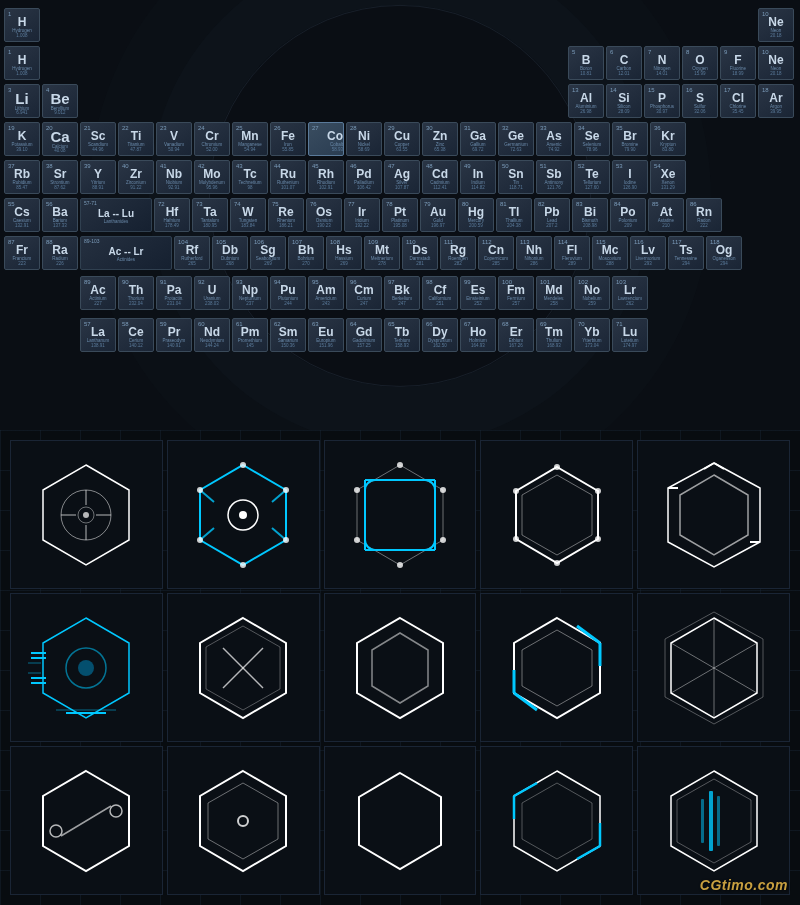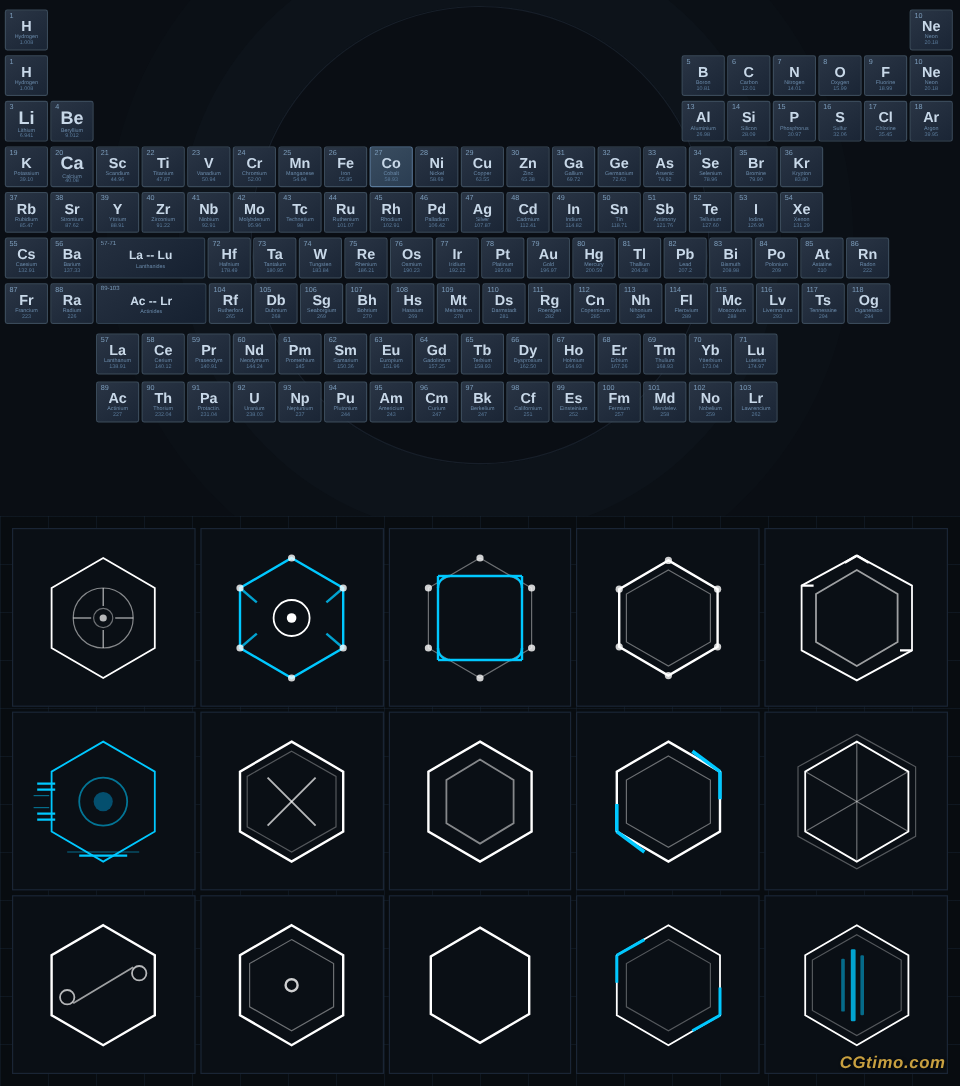--- a/index.html
+++ b/index.html
@@ -94,20 +94,21 @@
 
     .pt-cell .atomic-mass {
       font-size: 4.5px;
       color: #5a7a9a;
       line-height: 1;
     }
 
     .pt-cell.highlight {
       background: linear-gradient(145deg, #3a4d60, #2a3d52);
       border-color: #5a7a9a;
+      align-items: flex-end;
     }
 
     .pt-cell.large-sym .symbol {
       font-size: 15px;
     }
 
     .la-ac-section {
       margin-top: 4px;
     }
 
@@ -516,21 +517,21 @@
           <span class="symbol">Cs</span>
           <span class="element-name">Caesium</span>
           <span class="atomic-mass">132.91</span>
         </div>
       <div class="pt-cell">
           <span class="atomic-num">56</span>
           <span class="symbol">Ba</span>
           <span class="element-name">Barium</span>
           <span class="atomic-mass">137.33</span>
         </div>
-      <div class="pt-cell" style="background:linear-gradient(145deg,#253040,#152030);border-color:#304050;width:91px;">
+      <div class="pt-cell" style="background:linear-gradient(145deg,#253040,#152030);border-color:#304050;width:72px;">
           <span class="atomic-num" style="font-size:5px;">57-71</span>
           <span class="symbol" style="font-size:10px;">La -- Lu</span>
           <span class="element-name">Lanthanides</span>
         </div>
       <div class="pt-cell">
           <span class="atomic-num">72</span>
           <span class="symbol">Hf</span>
           <span class="element-name">Hafnium</span>
           <span class="atomic-mass">178.49</span>
         </div>
@@ -723,20 +724,113 @@
           <span class="atomic-mass">294</span>
         </div>
       <div class="pt-cell">
           <span class="atomic-num">118</span>
           <span class="symbol">Og</span>
           <span class="element-name">Oganesson</span>
           <span class="atomic-mass">294</span>
         </div>
     </div>
 
+    <div class="pt-row la-ac-section" style="padding-left:76px;">
+      <div class="pt-cell">
+          <span class="atomic-num">89</span>
+          <span class="symbol">Ac</span>
+          <span class="element-name">Actinium</span>
+          <span class="atomic-mass">227</span>
+        </div>
+      <div class="pt-cell">
+          <span class="atomic-num">90</span>
+          <span class="symbol">Th</span>
+          <span class="element-name">Thorium</span>
+          <span class="atomic-mass">232.04</span>
+        </div>
+      <div class="pt-cell">
+          <span class="atomic-num">91</span>
+          <span class="symbol">Pa</span>
+          <span class="element-name">Protactin.</span>
+          <span class="atomic-mass">231.04</span>
+        </div>
+      <div class="pt-cell">
+          <span class="atomic-num">92</span>
+          <span class="symbol">U</span>
+          <span class="element-name">Uranium</span>
+          <span class="atomic-mass">238.03</span>
+        </div>
+      <div class="pt-cell">
+          <span class="atomic-num">93</span>
+          <span class="symbol">Np</span>
+          <span class="element-name">Neptunium</span>
+          <span class="atomic-mass">237</span>
+        </div>
+      <div class="pt-cell">
+          <span class="atomic-num">94</span>
+          <span class="symbol">Pu</span>
+          <span class="element-name">Plutonium</span>
+          <span class="atomic-mass">244</span>
+        </div>
+      <div class="pt-cell">
+          <span class="atomic-num">95</span>
+          <span class="symbol">Am</span>
+          <span class="element-name">Americium</span>
+          <span class="atomic-mass">243</span>
+        </div>
+      <div class="pt-cell">
+          <span class="atomic-num">96</span>
+          <span class="symbol">Cm</span>
+          <span class="element-name">Curium</span>
+          <span class="atomic-mass">247</span>
+        </div>
+      <div class="pt-cell">
+          <span class="atomic-num">97</span>
+          <span class="symbol">Bk</span>
+          <span class="element-name">Berkelium</span>
+          <span class="atomic-mass">247</span>
+        </div>
+      <div class="pt-cell">
+          <span class="atomic-num">98</span>
+          <span class="symbol">Cf</span>
+          <span class="element-name">Californium</span>
+          <span class="atomic-mass">251</span>
+        </div>
+      <div class="pt-cell">
+          <span class="atomic-num">99</span>
+          <span class="symbol">Es</span>
+          <span class="element-name">Einsteinium</span>
+          <span class="atomic-mass">252</span>
+        </div>
+      <div class="pt-cell">
+          <span class="atomic-num">100</span>
+          <span class="symbol">Fm</span>
+          <span class="element-name">Fermium</span>
+          <span class="atomic-mass">257</span>
+        </div>
+      <div class="pt-cell">
+          <span class="atomic-num">101</span>
+          <span class="symbol">Md</span>
+          <span class="element-name">Mendelev.</span>
+          <span class="atomic-mass">258</span>
+        </div>
+      <div class="pt-cell">
+          <span class="atomic-num">102</span>
+          <span class="symbol">No</span>
+          <span class="element-name">Nobelium</span>
+          <span class="atomic-mass">259</span>
+        </div>
+      <div class="pt-cell">
+          <span class="atomic-num">103</span>
+          <span class="symbol">Lr</span>
+          <span class="element-name">Lawrencium</span>
+          <span class="atomic-mass">262</span>
+        </div>
+    </div>
+
     <div class="pt-row la-ac-section" style="margin-top:6px;padding-left:76px;">
       <div class="pt-cell">
           <span class="atomic-num">57</span>
           <span class="symbol">La</span>
           <span class="element-name">Lanthanum</span>
           <span class="atomic-mass">138.91</span>
         </div>
       <div class="pt-cell">
           <span class="atomic-num">58</span>
           <span class="symbol">Ce</span>
@@ -813,113 +907,20 @@
           <span class="atomic-num">70</span>
           <span class="symbol">Yb</span>
           <span class="element-name">Ytterbium</span>
           <span class="atomic-mass">173.04</span>
         </div>
       <div class="pt-cell">
           <span class="atomic-num">71</span>
           <span class="symbol">Lu</span>
           <span class="element-name">Lutetium</span>
           <span class="atomic-mass">174.97</span>
-        </div>
-    </div>
-
-    <div class="pt-row la-ac-section" style="padding-left:76px;">
-      <div class="pt-cell">
-          <span class="atomic-num">89</span>
-          <span class="symbol">Ac</span>
-          <span class="element-name">Actinium</span>
-          <span class="atomic-mass">227</span>
-        </div>
-      <div class="pt-cell">
-          <span class="atomic-num">90</span>
-          <span class="symbol">Th</span>
-          <span class="element-name">Thorium</span>
-          <span class="atomic-mass">232.04</span>
-        </div>
-      <div class="pt-cell">
-          <span class="atomic-num">91</span>
-          <span class="symbol">Pa</span>
-          <span class="element-name">Protactin.</span>
-          <span class="atomic-mass">231.04</span>
-        </div>
-      <div class="pt-cell">
-          <span class="atomic-num">92</span>
-          <span class="symbol">U</span>
-          <span class="element-name">Uranium</span>
-          <span class="atomic-mass">238.03</span>
-        </div>
-      <div class="pt-cell">
-          <span class="atomic-num">93</span>
-          <span class="symbol">Np</span>
-          <span class="element-name">Neptunium</span>
-          <span class="atomic-mass">237</span>
-        </div>
-      <div class="pt-cell">
-          <span class="atomic-num">94</span>
-          <span class="symbol">Pu</span>
-          <span class="element-name">Plutonium</span>
-          <span class="atomic-mass">244</span>
-        </div>
-      <div class="pt-cell">
-          <span class="atomic-num">95</span>
-          <span class="symbol">Am</span>
-          <span class="element-name">Americium</span>
-          <span class="atomic-mass">243</span>
-        </div>
-      <div class="pt-cell">
-          <span class="atomic-num">96</span>
-          <span class="symbol">Cm</span>
-          <span class="element-name">Curium</span>
-          <span class="atomic-mass">247</span>
-        </div>
-      <div class="pt-cell">
-          <span class="atomic-num">97</span>
-          <span class="symbol">Bk</span>
-          <span class="element-name">Berkelium</span>
-          <span class="atomic-mass">247</span>
-        </div>
-      <div class="pt-cell">
-          <span class="atomic-num">98</span>
-          <span class="symbol">Cf</span>
-          <span class="element-name">Californium</span>
-          <span class="atomic-mass">251</span>
-        </div>
-      <div class="pt-cell">
-          <span class="atomic-num">99</span>
-          <span class="symbol">Es</span>
-          <span class="element-name">Einsteinium</span>
-          <span class="atomic-mass">252</span>
-        </div>
-      <div class="pt-cell">
-          <span class="atomic-num">100</span>
-          <span class="symbol">Fm</span>
-          <span class="element-name">Fermium</span>
-          <span class="atomic-mass">257</span>
-        </div>
-      <div class="pt-cell">
-          <span class="atomic-num">101</span>
-          <span class="symbol">Md</span>
-          <span class="element-name">Mendelev.</span>
-          <span class="atomic-mass">258</span>
-        </div>
-      <div class="pt-cell">
-          <span class="atomic-num">102</span>
-          <span class="symbol">No</span>
-          <span class="element-name">Nobelium</span>
-          <span class="atomic-mass">259</span>
-        </div>
-      <div class="pt-cell">
-          <span class="atomic-num">103</span>
-          <span class="symbol">Lr</span>
-          <span class="element-name">Lawrencium</span>
-          <span class="atomic-mass">262</span>
         </div>
     </div>
 
   </div>
 </div>
 
 <div id="hex-section">
 
   <div class="hex-item">
     <svg class="hex-svg" viewBox="0 0 120 120">

